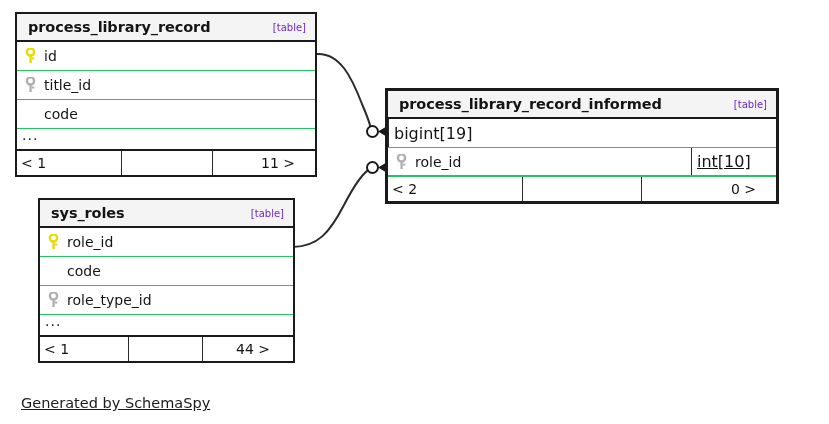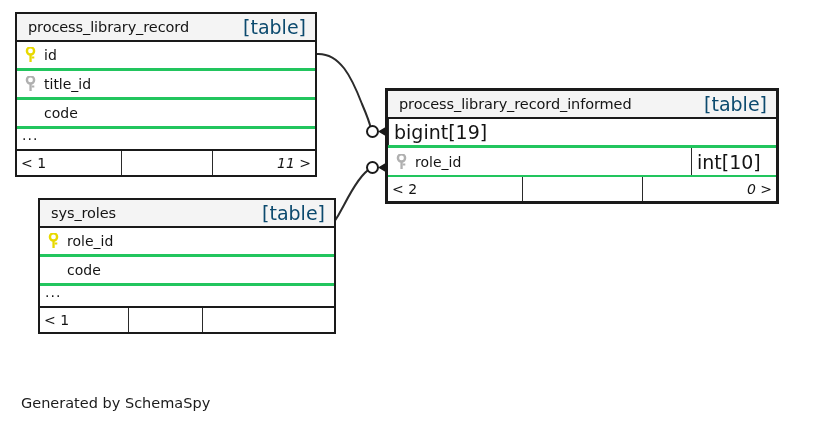--- a/index.html
+++ b/index.html
@@ -41,56 +41,56 @@
     display: flex;
     align-items: center;
     justify-content: space-between;
     background: #f4f4f4;
     border-bottom: 2px solid #1a1a1a;
     box-sizing: border-box;
     height: 28px;
     padding: 0 9px 0 11px;
   }
   .t-name {
-    font-weight: normal;
+    font-weight: bold;
     font-size: 14.5px;
     color: #141414;
     letter-spacing: -0.1px;
     white-space: nowrap;
   }
   .t-tag {
-    font-size: 19px;
-    color: #0c4a6e;
+    font-size: 10px;
+    color: #6d28d9;
     white-space: nowrap;
   }
 
   .t-row {
     display: flex;
     align-items: stretch;
     box-sizing: border-box;
     height: 29px;
-    border-bottom: 3px solid #22c55e;
+    border-bottom: 1px solid #22c55e;
     background: #ffffff;
   }
   .t-row.sep-strong { border-bottom-width: 2px; }
   .t-col-name {
     flex: 1 1 auto;
     display: flex;
     align-items: center;
     padding-left: 7px;
     min-width: 0;
   }
   .t-col-type {
     flex: 0 0 auto;
     display: flex;
     align-items: center;
     padding-left: 5px;
     border-left: 1px solid #2a2a2a;
     box-sizing: border-box;
-    font-size: 19px;
+    font-size: 16px;
     color: #141414;
     white-space: nowrap;
   }
   .col-label {
     font-size: 14px;
     color: #141414;
     white-space: nowrap;
   }
 
   
@@ -127,21 +127,21 @@
   .f-cell {
     display: flex;
     align-items: center;
     box-sizing: border-box;
     font-size: 14px;
     color: #141414;
     white-space: nowrap;
   }
   .f-left  { justify-content: flex-start; padding-left: 4px; }
   .f-mid   { justify-content: center; border-left: 1px solid #2a2a2a; border-right: 1px solid #2a2a2a; }
-  .f-right { justify-content: flex-end; padding-right: 4px; font-style: italic; }
+  .f-right { justify-content: flex-end; padding-right: 20px; }
 
   
   .caption {
     position: absolute;
     font-size: 14.5px;
     color: #1b1b1b;
     white-space: nowrap;
   }
 </style>
 </head>
@@ -228,31 +228,31 @@
       <div class="t-col-name">
         <span class="keyicon">
           <svg width="13" height="16" viewBox="0 0 13 16">
             <circle cx="6.5" cy="4" r="3.6" fill="none" stroke="#b0b0b0" stroke-width="2.4"></circle>
             <rect x="5.4" y="6.5" width="2.3" height="8.5" fill="#b0b0b0"></rect>
             <rect x="7.7" y="9.5" width="2.6" height="2" fill="#b0b0b0"></rect>
           </svg>
         </span>
         <span class="col-label">role_id</span>
       </div>
-      <div class="t-col-type" style="width:85px;">int[10]</div>
+      <div class="t-col-type" style="width:85px;text-decoration:underline;">int[10]</div>
     </div>
 
     <div class="t-footer">
       <div class="f-cell f-left" style="width:146px;">&lt; 2</div>
       <div class="f-cell f-mid" style="width:131px;"></div>
       <div class="f-cell f-right" style="width:145px;">0 &gt;</div>
     </div>
   </div>
 
-  <div class="table-node" style="left:38px; top:198px; width:298px;">
+  <div class="table-node" style="left:38px; top:198px; width:257px;">
     <div class="t-header">
       <span class="t-name">sys_roles</span>
       <span class="t-tag">[table]</span>
     </div>
 
     <div class="t-row">
       <div class="t-col-name">
         <span class="keyicon">
           <svg width="13" height="16" viewBox="0 0 13 16">
             <circle cx="6.5" cy="4" r="3.6" fill="none" stroke="#e8d900" stroke-width="2.4"></circle>
@@ -264,26 +264,39 @@
       </div>
     </div>
 
     <div class="t-row">
       <div class="t-col-name">
         <span class="keyicon blank"></span>
         <span class="col-label">code</span>
       </div>
     </div>
 
+    <div class="t-row">
+      <div class="t-col-name">
+        <span class="keyicon">
+          <svg width="13" height="16" viewBox="0 0 13 16">
+            <circle cx="6.5" cy="4" r="3.6" fill="none" stroke="#b0b0b0" stroke-width="2.4"></circle>
+            <rect x="5.4" y="6.5" width="2.3" height="8.5" fill="#b0b0b0"></rect>
+            <rect x="7.7" y="9.5" width="2.6" height="2" fill="#b0b0b0"></rect>
+          </svg>
+        </span>
+        <span class="col-label">role_type_id</span>
+      </div>
+    </div>
 
     <div class="t-row ellipsis">
       <span class="ell">...</span>
     </div>
 
     <div class="t-footer">
       <div class="f-cell f-left" style="width:88px;">&lt; 1</div>
       <div class="f-cell f-mid" style="width:75px;"></div>
+      <div class="f-cell f-right" style="width:87px;">44 &gt;</div>
     </div>
   </div>
 
-  <div class="caption" style="left:21px; top:395px;">Generated by SchemaSpy</div>
+  <div class="caption" style="left:21px; top:395px;text-decoration:underline;">Generated by SchemaSpy</div>
 
 </div>
 
 </body></html>

